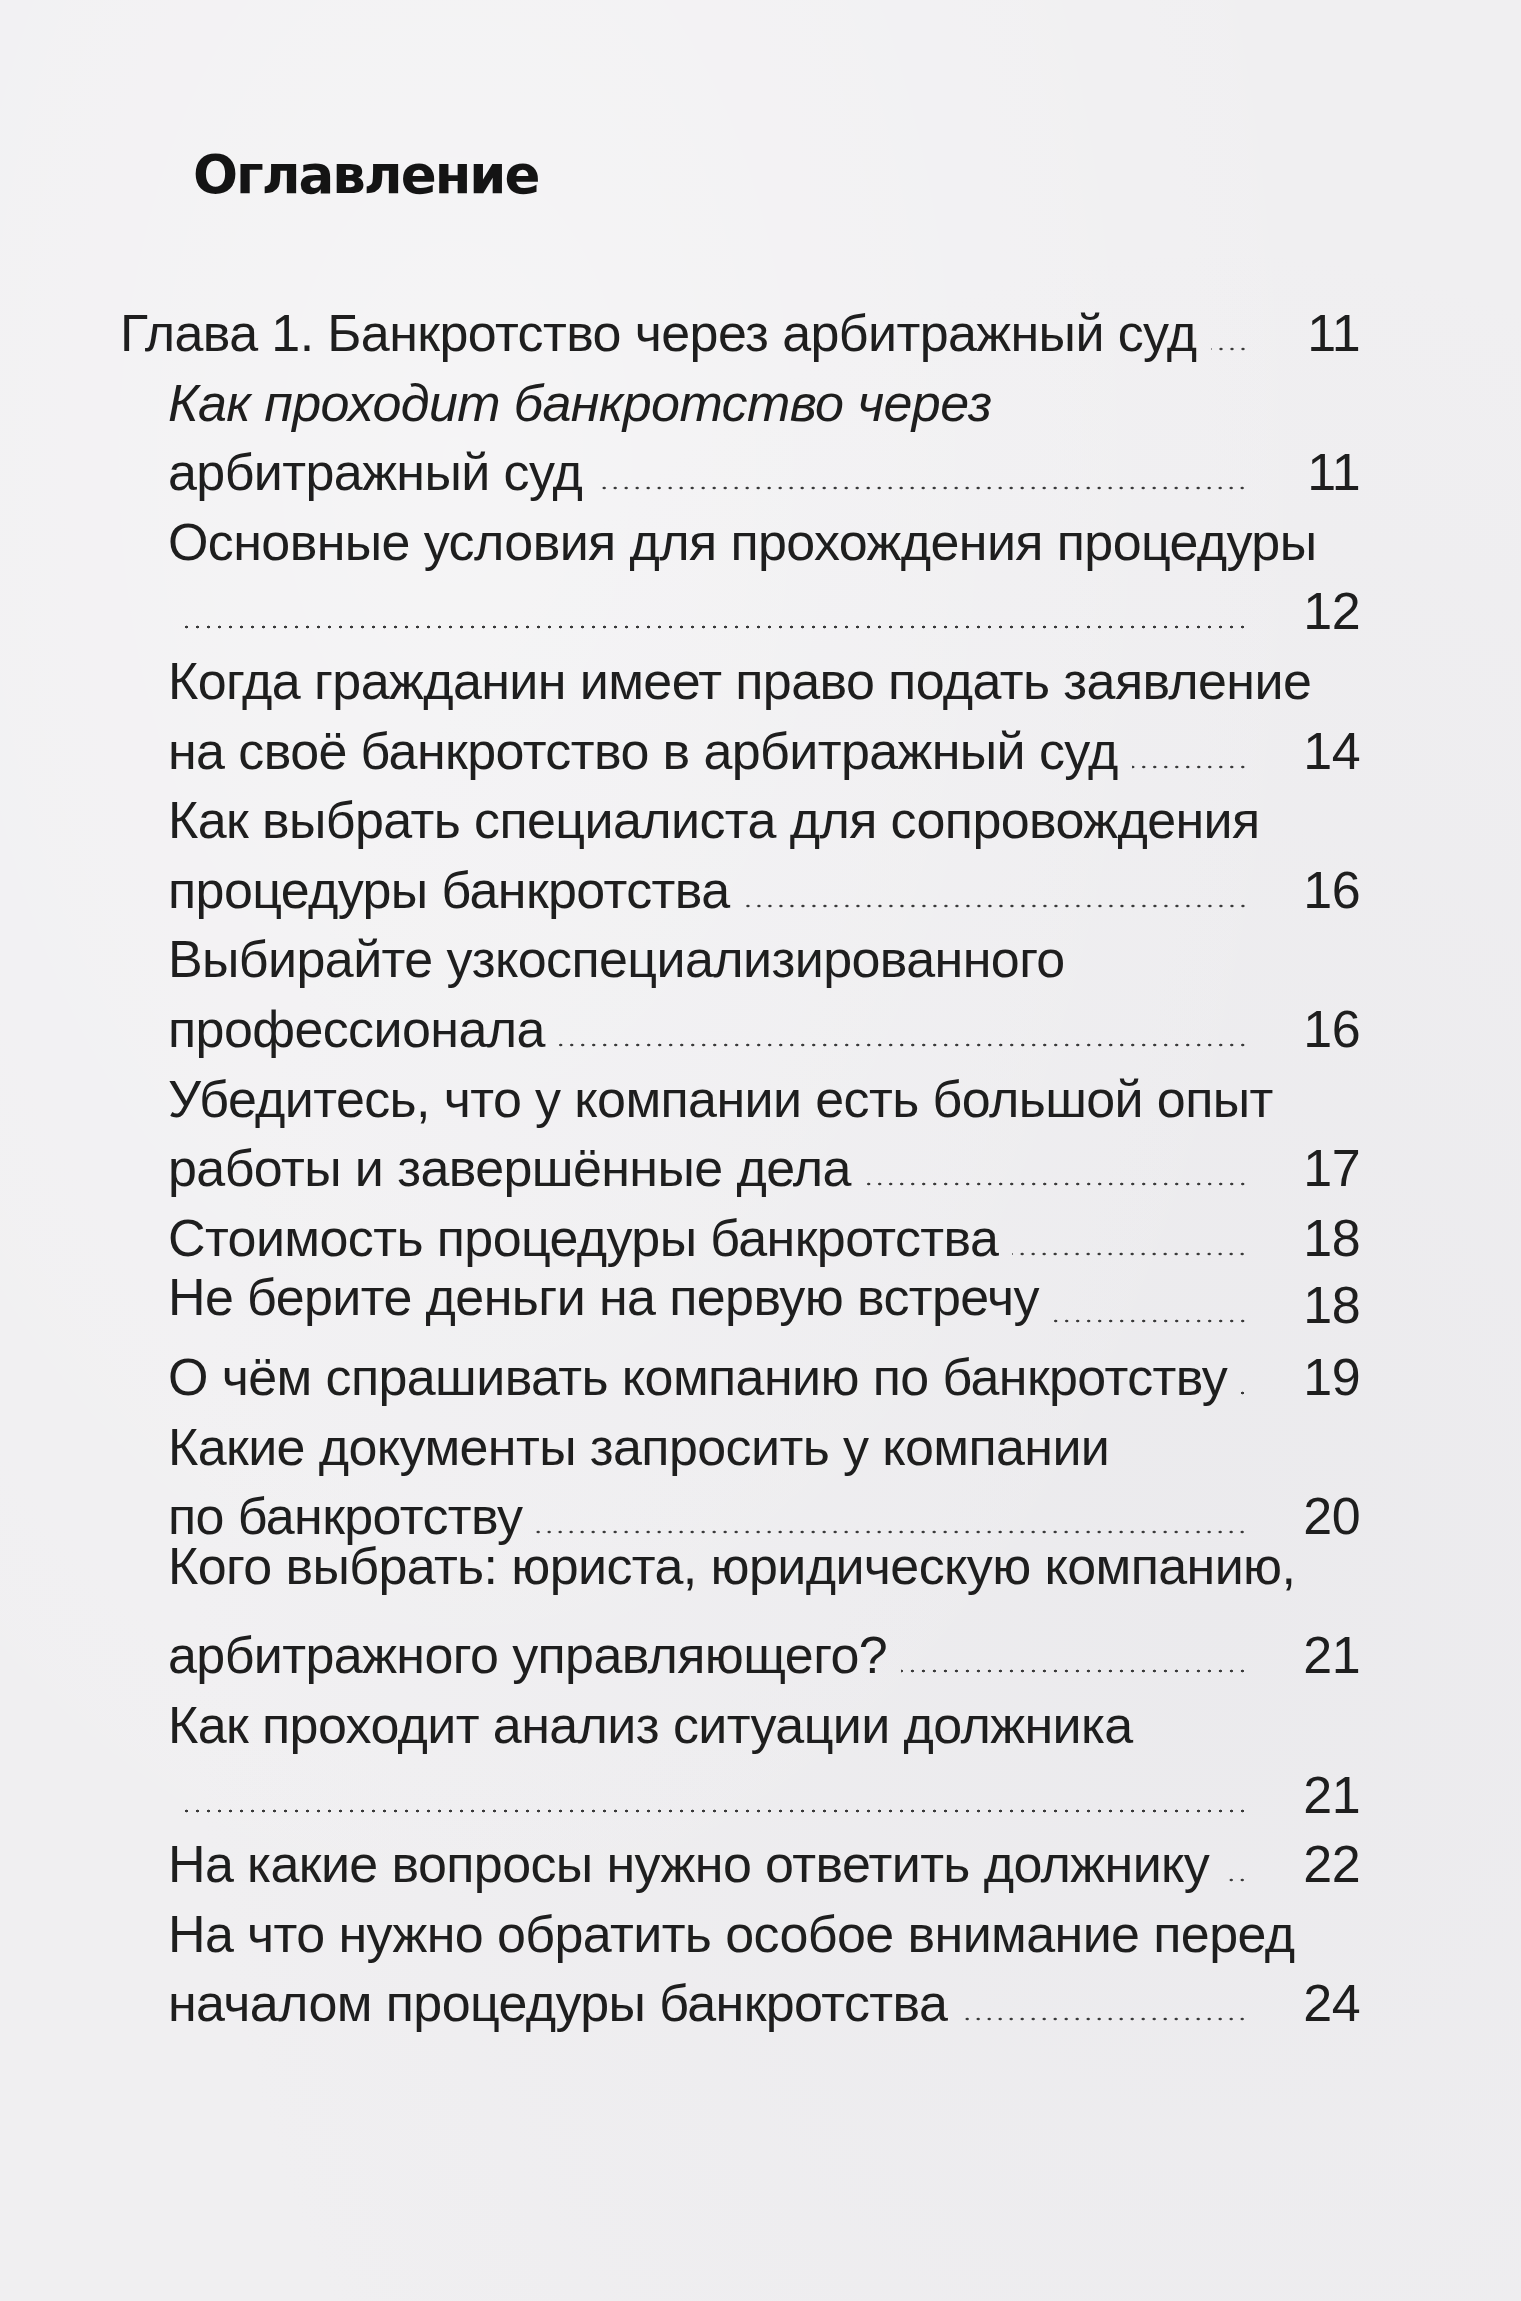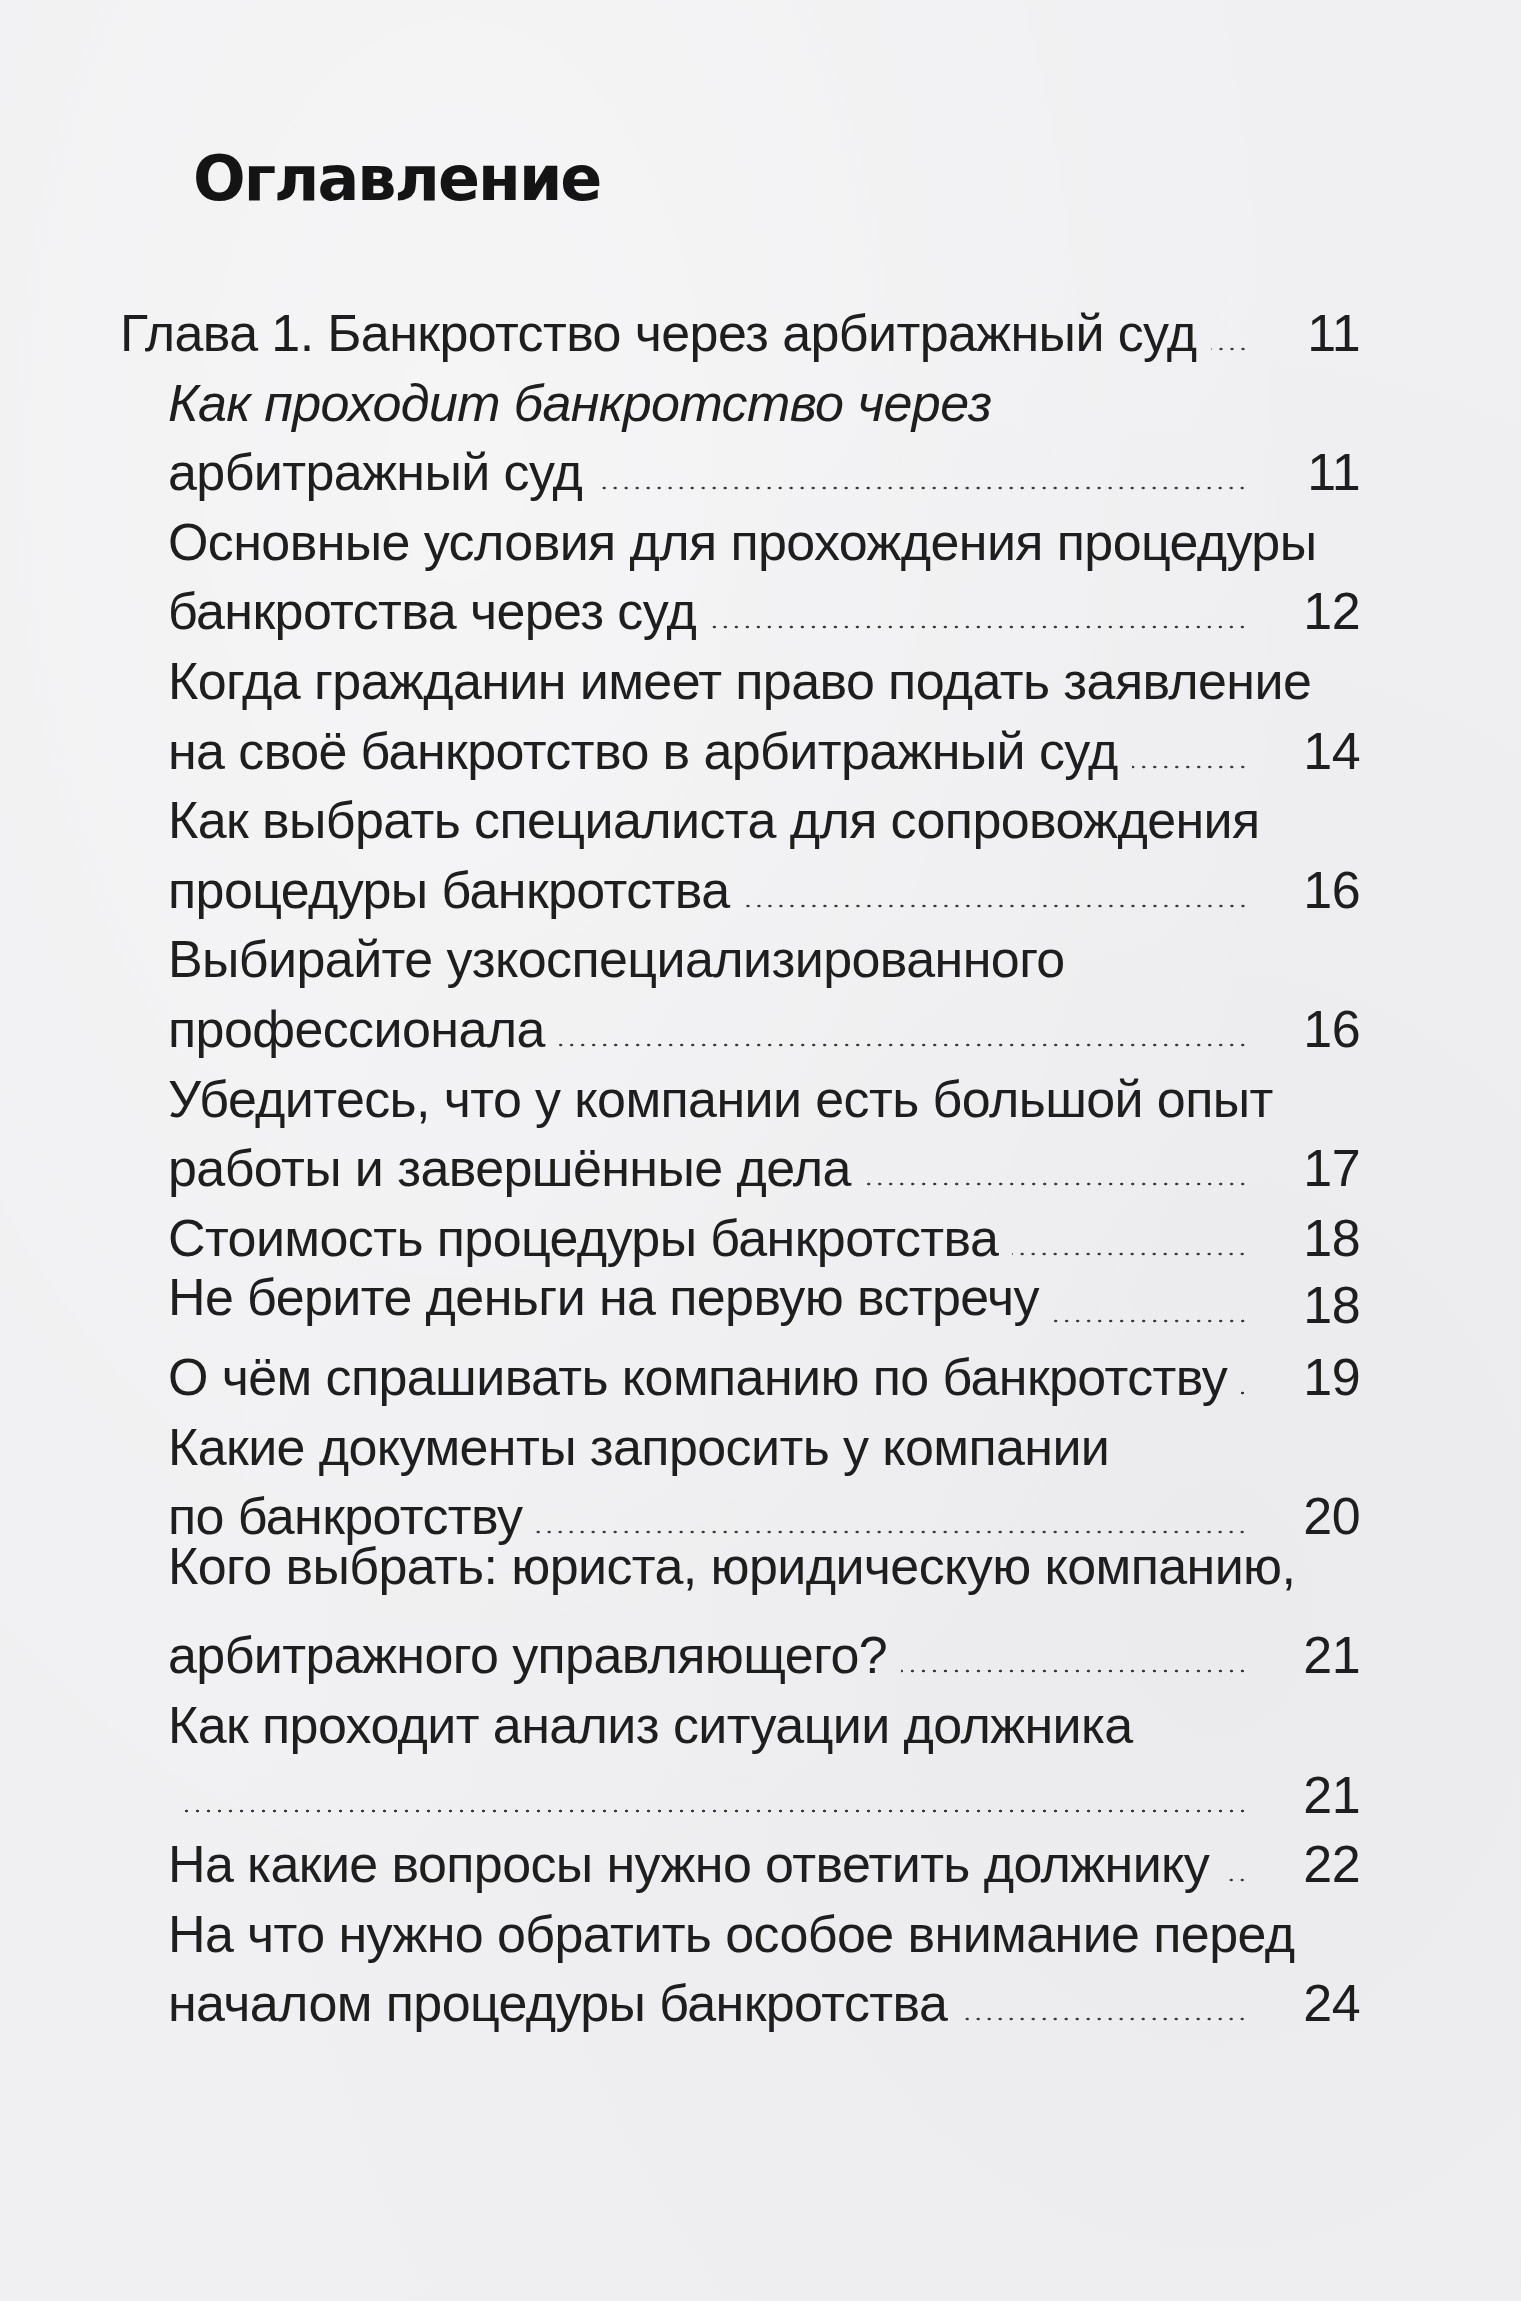--- a/index.html
+++ b/index.html
@@ -13,21 +13,21 @@
   .page {
     position: absolute; left: 0; top: 0; width: 1521px; height: 2301px;
     background:
       radial-gradient(ellipse at 30% 20%, rgba(255,255,255,0.35), rgba(255,255,255,0) 60%),
       radial-gradient(ellipse at 80% 70%, rgba(220,220,225,0.25), rgba(255,255,255,0) 60%),
       #f0eff1;
   }
   .title {
     position: absolute; left: 193px; top: 148px;
     font-family: "DejaVu Sans", sans-serif;
-    font-weight: bold; font-size: 62px; letter-spacing: -2px;
+    font-weight: bold; font-size: 53px; letter-spacing: -2px;
     color: #141414; margin: 0; line-height: 1;
   }
   .toc {
     position: absolute; left: 0; top: 330px; width: 1521px;
   }
   .line {
     position: absolute; height: 69px;
     display: flex; align-items: flex-end;
     font-size: 52px; line-height: 1; letter-spacing: -0.6px;
     color: #1e1e1e; white-space: nowrap;
@@ -65,21 +65,20 @@
       <div class="line lvl2" style="top: 99.2px;">
         <span class="txt">арбитражный суд</span>
         <span class="leader"></span>
         <span class="spacer-end"></span>
         <span class="num">11</span>
       </div>
       <div class="line lvl2" style="top: 168.8px;">
         <span class="txt">Основные условия для прохождения процедуры</span>
       </div>
       <div class="line lvl2" style="top: 238.4px;">
-        <span class="txt">банкротства через суд</span>
         <span class="leader"></span>
         <span class="spacer-end"></span>
         <span class="num">12</span>
       </div>
       <div class="line lvl2" style="top: 308px;">
         <span class="txt">Когда гражданин имеет право подать заявление</span>
       </div>
       <div class="line lvl2" style="top: 377.6px;">
         <span class="txt">на своё банкротство в арбитражный суд</span>
         <span class="leader"></span>

